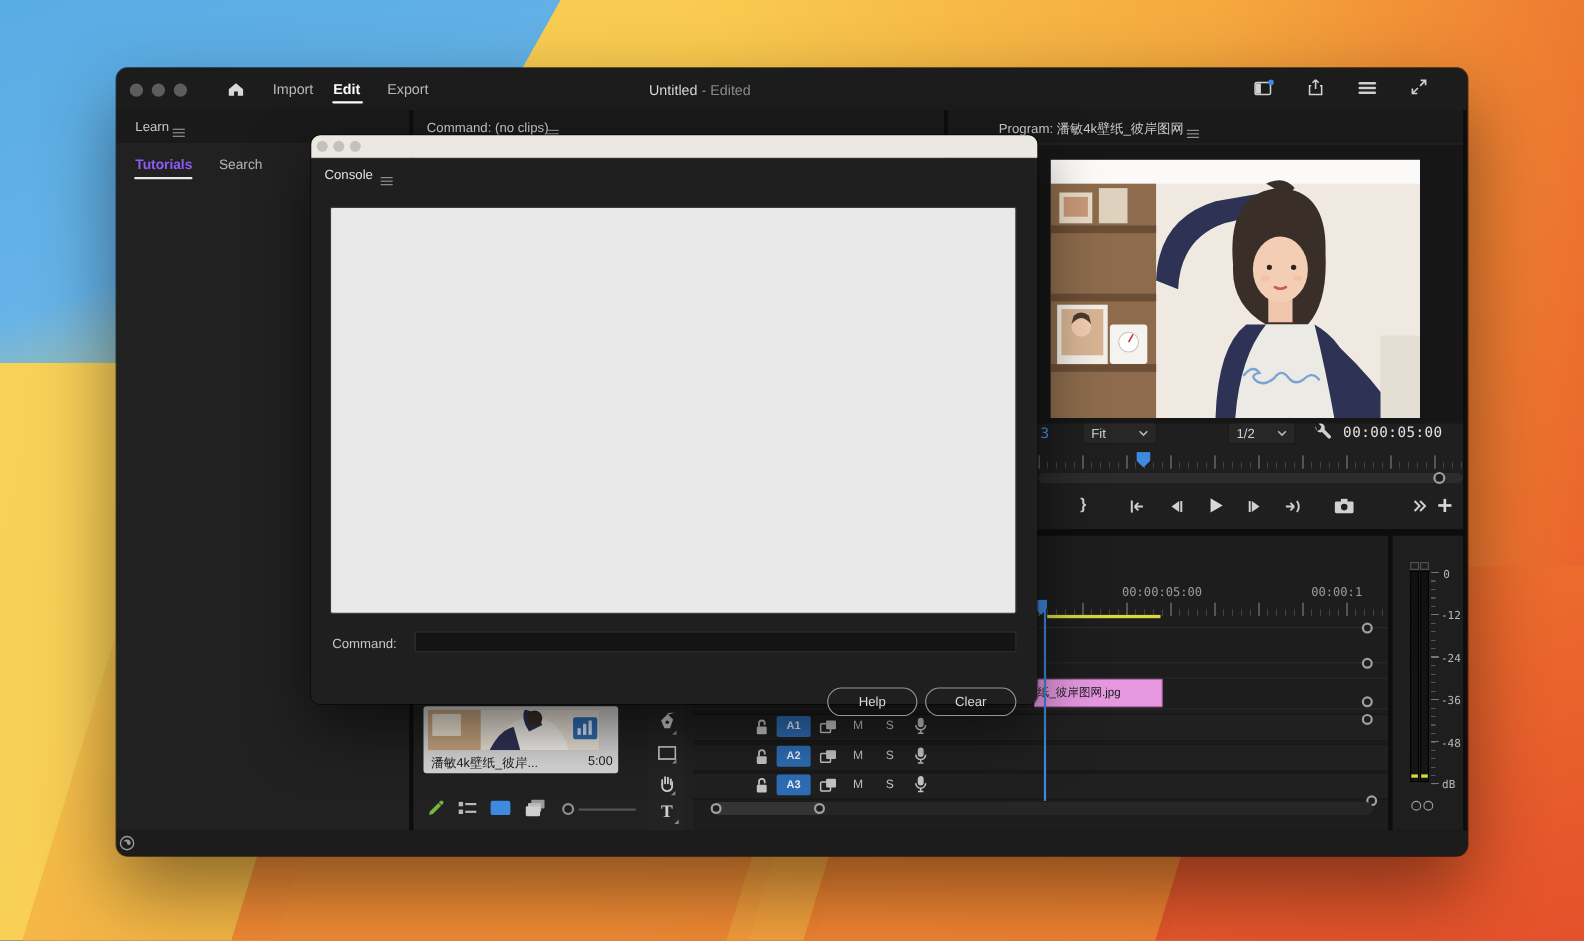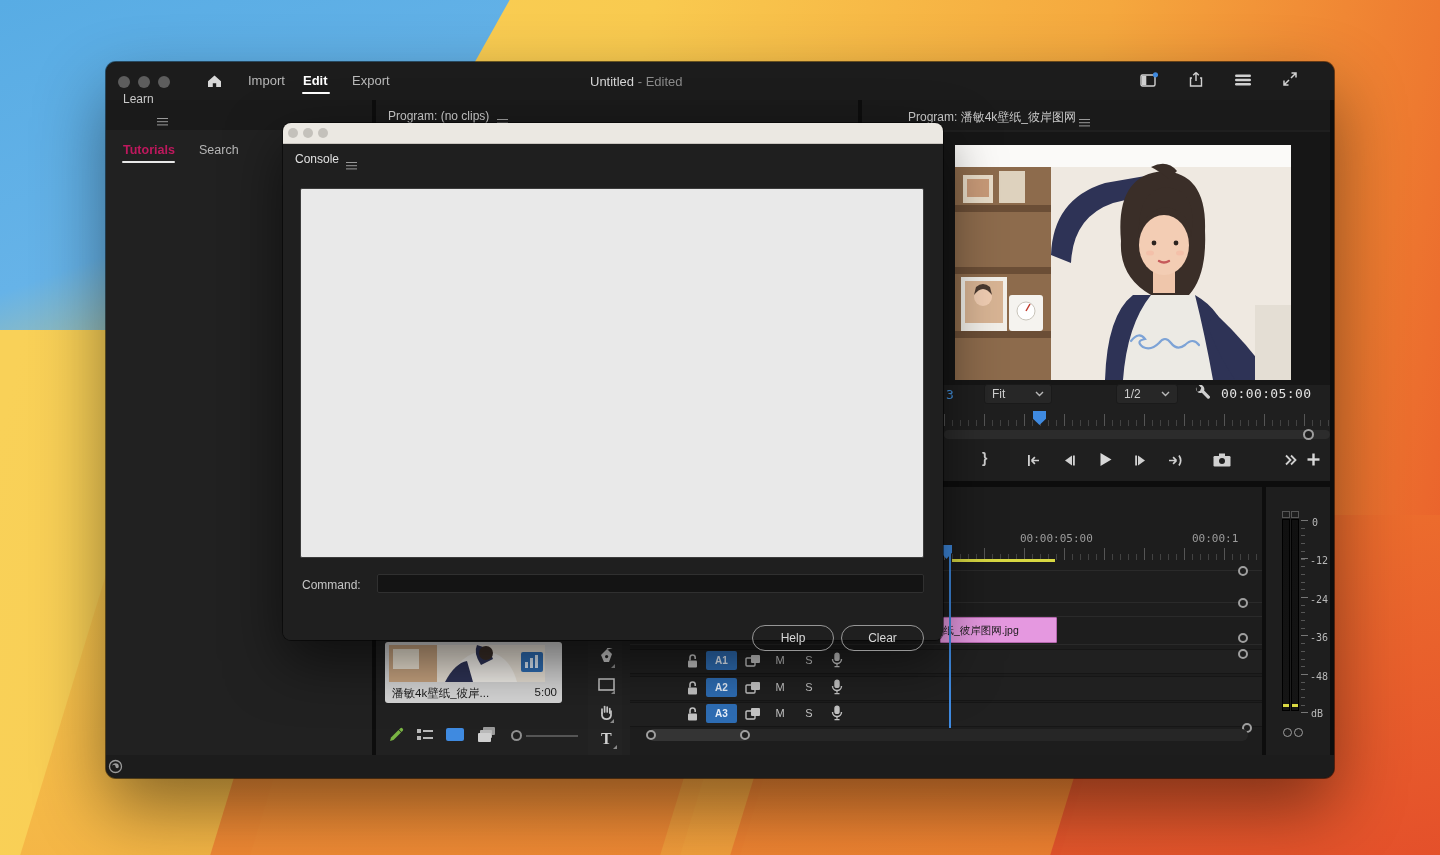--- a/index.html
+++ b/index.html
@@ -27,21 +27,21 @@
   .doc-title { font-size:13px; color:#d6d6d6; text-align:left; }
   .doc-state { color:#8b8b8b; }
 
   .panel { background:#212121; }
   .panel-header-text { font-size:12px; color:#c9c9c9; white-space:nowrap; }
   .hamburger { width:11px; height:9px; display:inline-block; position:relative; }
   .hamburger::before { content:""; position:absolute; left:0; top:1px; width:11px; height:1.4px;
      background:#9a9a9a; box-shadow:0 3.2px 0 #9a9a9a, 0 6.4px 0 #9a9a9a; }
 
   .learn-tab { font-size:12.5px; color:#b5b5b5; }
-  .learn-tab.active { color:#be185d; font-weight:bold; }
+  .learn-tab.active { color:#8b5cf6; font-weight:bold; }
 
   
   .dd-box { background:#272727; border:1px solid #1a1a1a; border-radius:3px; color:#cfcfcf;
      font-size:12px; display:flex; align-items:center; padding:0 7px; justify-content:space-between; }
   .timecode { font-family:"DejaVu Sans Mono", monospace; font-size:13px; color:#e3e3e3; letter-spacing:.4px; }
   .timecode-blue { color:#4596e6; }
   .ticks { background:
       repeating-linear-gradient(90deg,#555 0 1px,transparent 1px 40px),
       repeating-linear-gradient(90deg,#424242 0 1px,transparent 1px 8px);
       background-size:100% 12px,100% 6px; background-position:bottom left; background-repeat:no-repeat; }
@@ -151,30 +151,30 @@
   </div>
   <div class="abs" style="left:1282px; top:71px;">
     <svg width="16" height="16" viewBox="0 0 16 16">
         <path d="M9.5 2 H14 V6.5 M14 2 L9 7 M6.5 14 H2 V9.5 M2 14 L7 9" fill="none" stroke="#d0d0d0" stroke-width="1.5"></path>
       </svg>
   </div>
 
   
   <div class="abs panel" style="left:106px; top:100px; width:266px; height:655px;"></div>
   <div class="abs" style="left:106px; top:100px; width:266px; height:30px; background:#1a1a1a;"></div>
-  <div class="abs panel-header-text" style="left:123px; top:92px;text-align:center;">Learn</div>
+  <div class="abs panel-header-text" style="left:123px; top:108px;text-align:center;">Learn</div>
   <div class="abs hamburger" style="left:157px; top:112px;"></div>
   <div class="abs learn-tab active" style="left:123px; top:143px;">Tutorials</div>
   <div class="abs tab-underline" style="left:122px; top:161px; width:53px; background:#e8e8e8;"></div>
   <div class="abs learn-tab" style="left:199px; top:143px;">Search</div>
 
   
   <div class="abs panel" style="left:376px; top:100px; width:482px; height:655px;"></div>
   <div class="abs" style="left:376px; top:100px; width:482px; height:30px; background:#1a1a1a;"></div>
-  <div class="abs panel-header-text" style="left:388px; top:109px;">Program: (no clips)</div>
+  <div class="abs panel-header-text" style="left:388px; top:109px;">Command: (no clips)</div>
   <div class="abs hamburger" style="left:482px; top:113px;"></div>
 
   
   <div class="abs panel" style="left:376px; top:487px; width:208px; height:268px;"></div>
   <div class="abs clip-card" style="left:385px; top:642px; width:177px; height:61px;">
     <div style="position:absolute; left:4px; top:3px; width:156px; height:37px; overflow:hidden; background:#cfc7bb;">
       <svg width="156" height="37" viewBox="0 0 156 37">
         <rect width="156" height="37" fill="#e9e2d7"></rect>
         <rect x="0" y="0" width="48" height="37" fill="#c9a581"></rect>
         <rect x="4" y="4" width="26" height="20" fill="#efe6d6"></rect>

